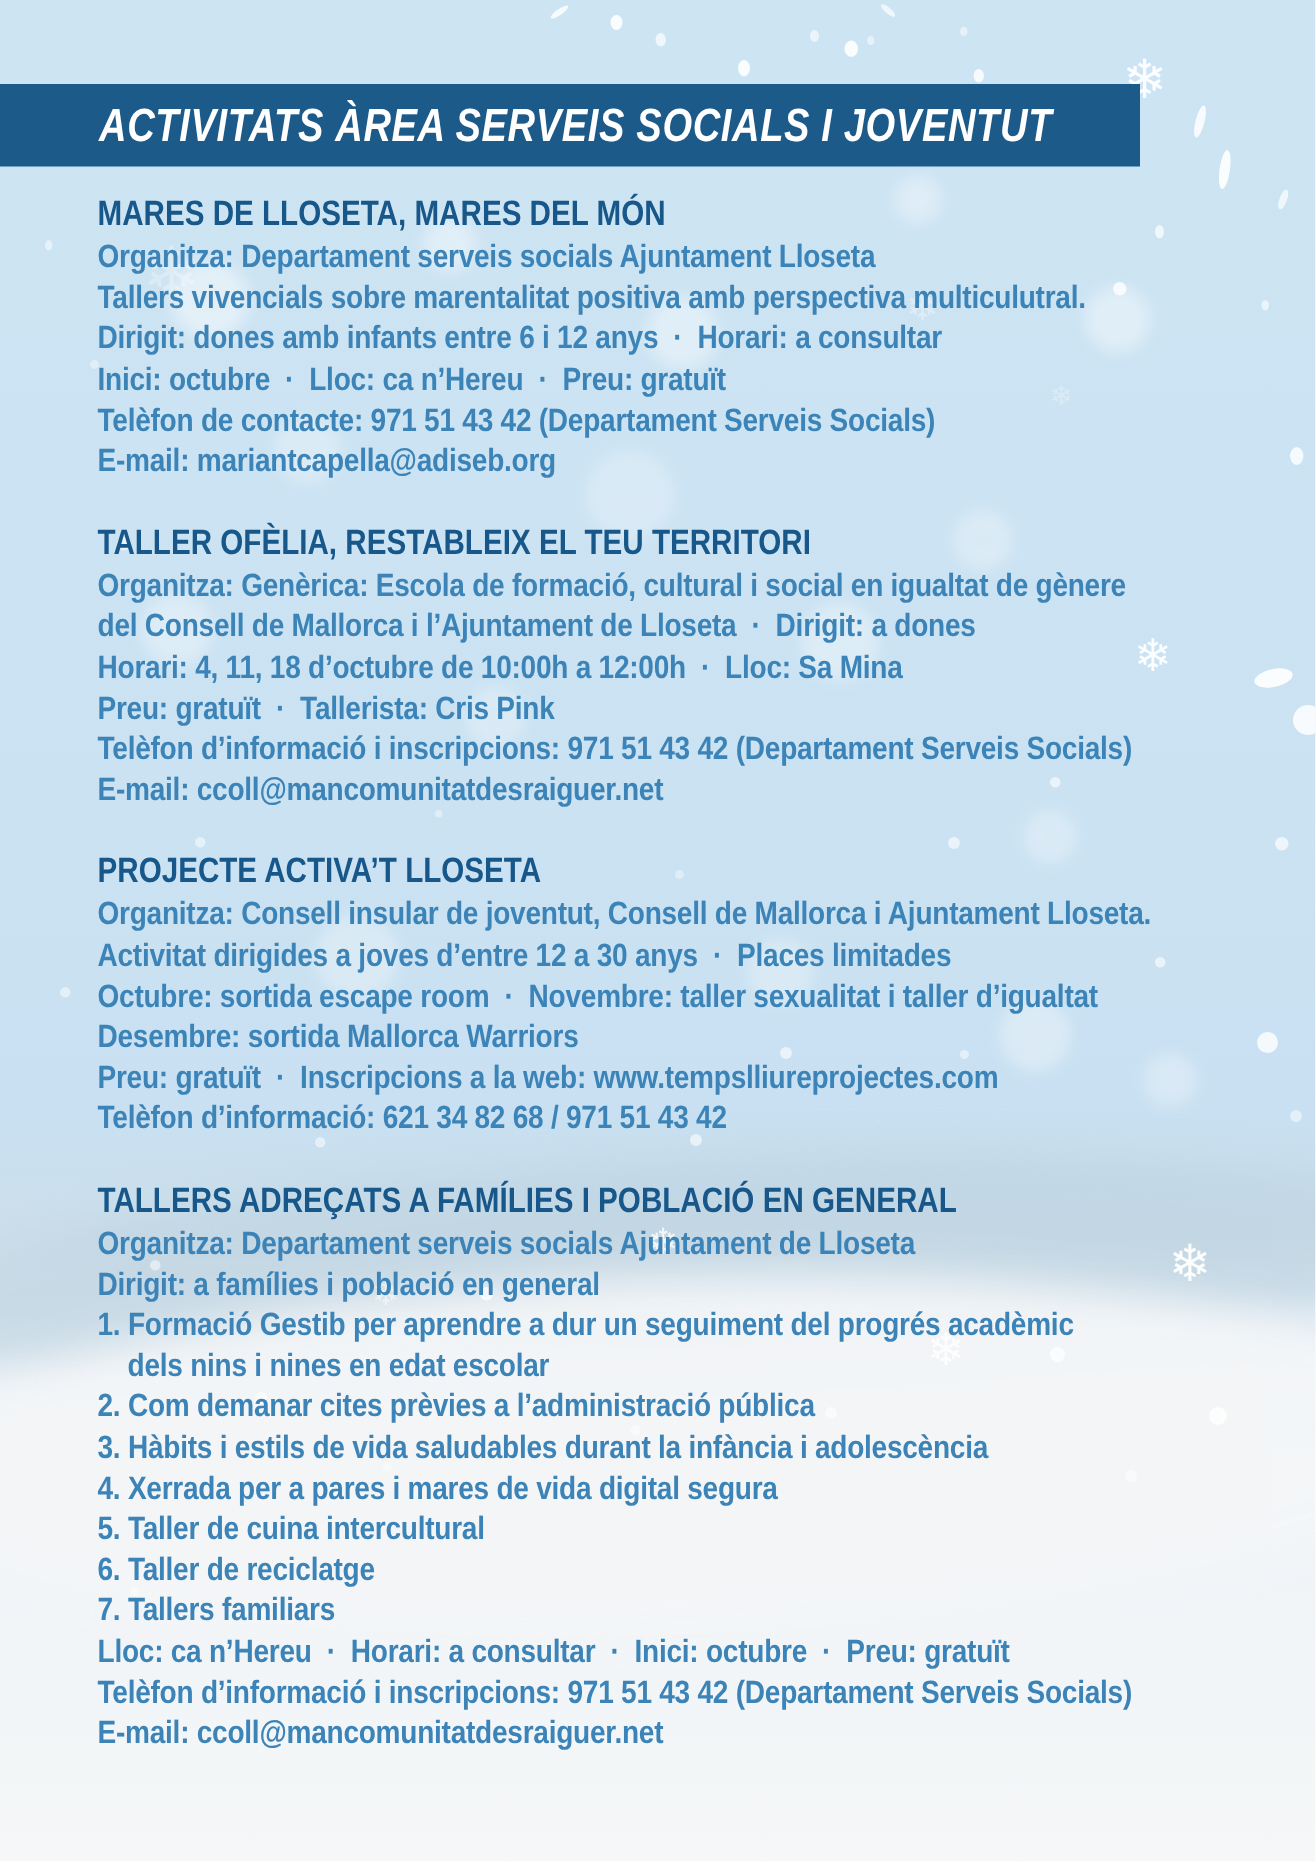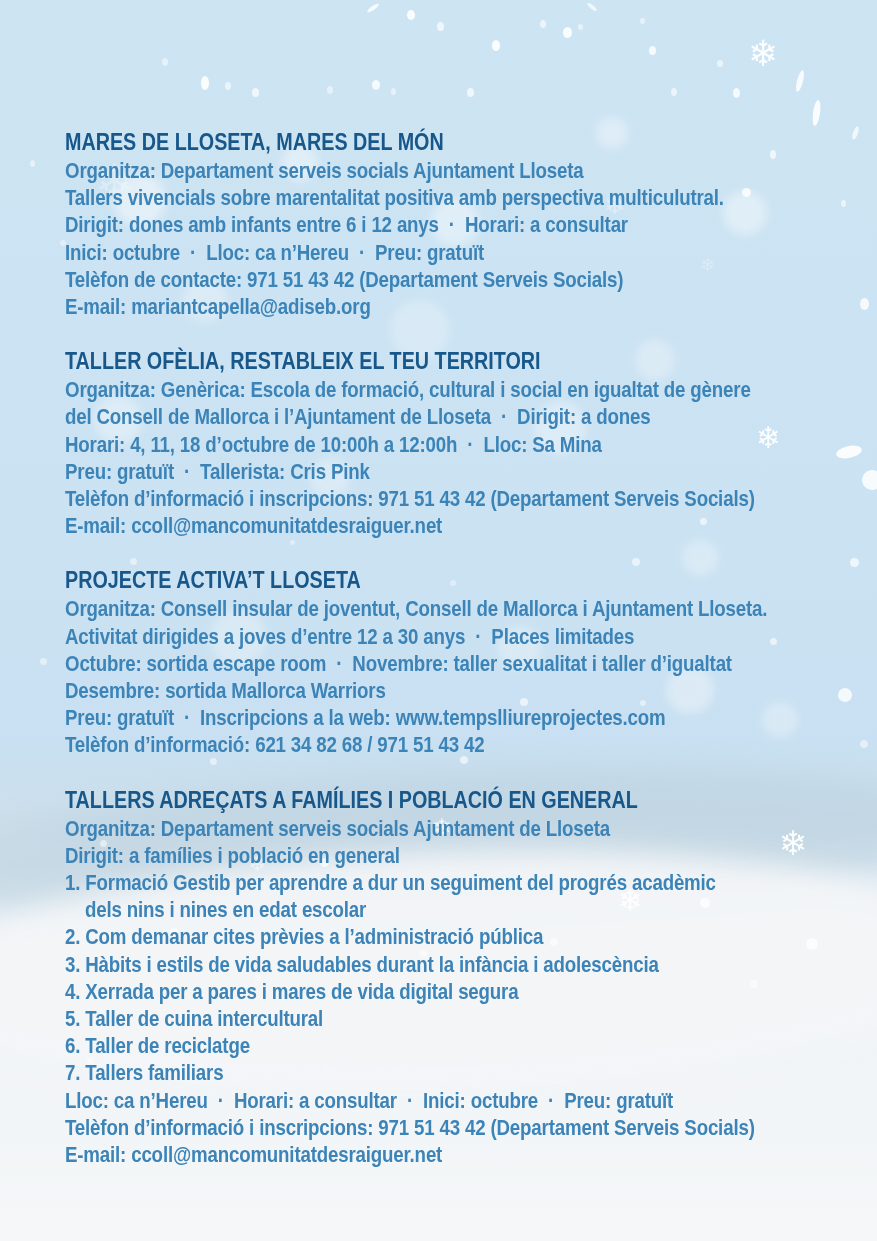--- a/index.html
+++ b/index.html
@@ -141,20 +141,23 @@
       <span class="flake" style="left: 95px; top: 158px; font-size: 46px; opacity: 0.3;">❄</span>
       <span class="flake" style="left: 604px; top: 192px; font-size: 26px; opacity: 0.35;">❄</span>
       <span class="flake" style="left: 700px; top: 256px; font-size: 18px; opacity: 0.3;">❄</span>
       <span class="flake" style="left: 756px; top: 423px; font-size: 30px; opacity: 0.95;">❄</span>
       <span class="flake" style="left: 432px; top: 816px; font-size: 24px; opacity: 0.8;">❄</span>
       <span class="flake" style="left: 248px; top: 853px; font-size: 22px; opacity: 0.5;">❄</span>
       <span class="flake" style="left: 779px; top: 826px; font-size: 34px; opacity: 0.95;">❄</span>
       <span class="flake" style="left: 618px; top: 886px; font-size: 30px; opacity: 0.9;">❄</span>
     </div>
 
+  <div class="banner" id="banner" style="background: rgb(28, 90, 137);">
+    <span class="banner-text" style="color: rgb(255, 255, 255);">ACTIVITATS ÀREA SERVEIS SOCIALS I JOVENTUT</span>
+  </div>
 
   <main class="content" id="sections">
       <section>
         <h2 class="sec-heading" style="color: rgb(23, 87, 138);">MARES DE LLOSETA, MARES DEL MÓN</h2>
         <div class="line" style="color: rgb(60, 132, 184);">Organitza: Departament serveis socials Ajuntament Lloseta</div>
         <div class="line" style="color: rgb(60, 132, 184);">Tallers vivencials sobre marentalitat positiva amb perspectiva multiculutral.</div>
         <div class="line" style="color: rgb(60, 132, 184);">Dirigit: dones amb infants entre 6 i 12 anys  ·  Horari: a consultar</div>
         <div class="line" style="color: rgb(60, 132, 184);">Inici: octubre  ·  Lloc: ca n’Hereu  ·  Preu: gratuït</div>
         <div class="line" style="color: rgb(60, 132, 184);">Telèfon de contacte: 971 51 43 42 (Departament Serveis Socials)</div>
         <div class="line" style="color: rgb(60, 132, 184);">E-mail: mariantcapella@adiseb.org</div>

